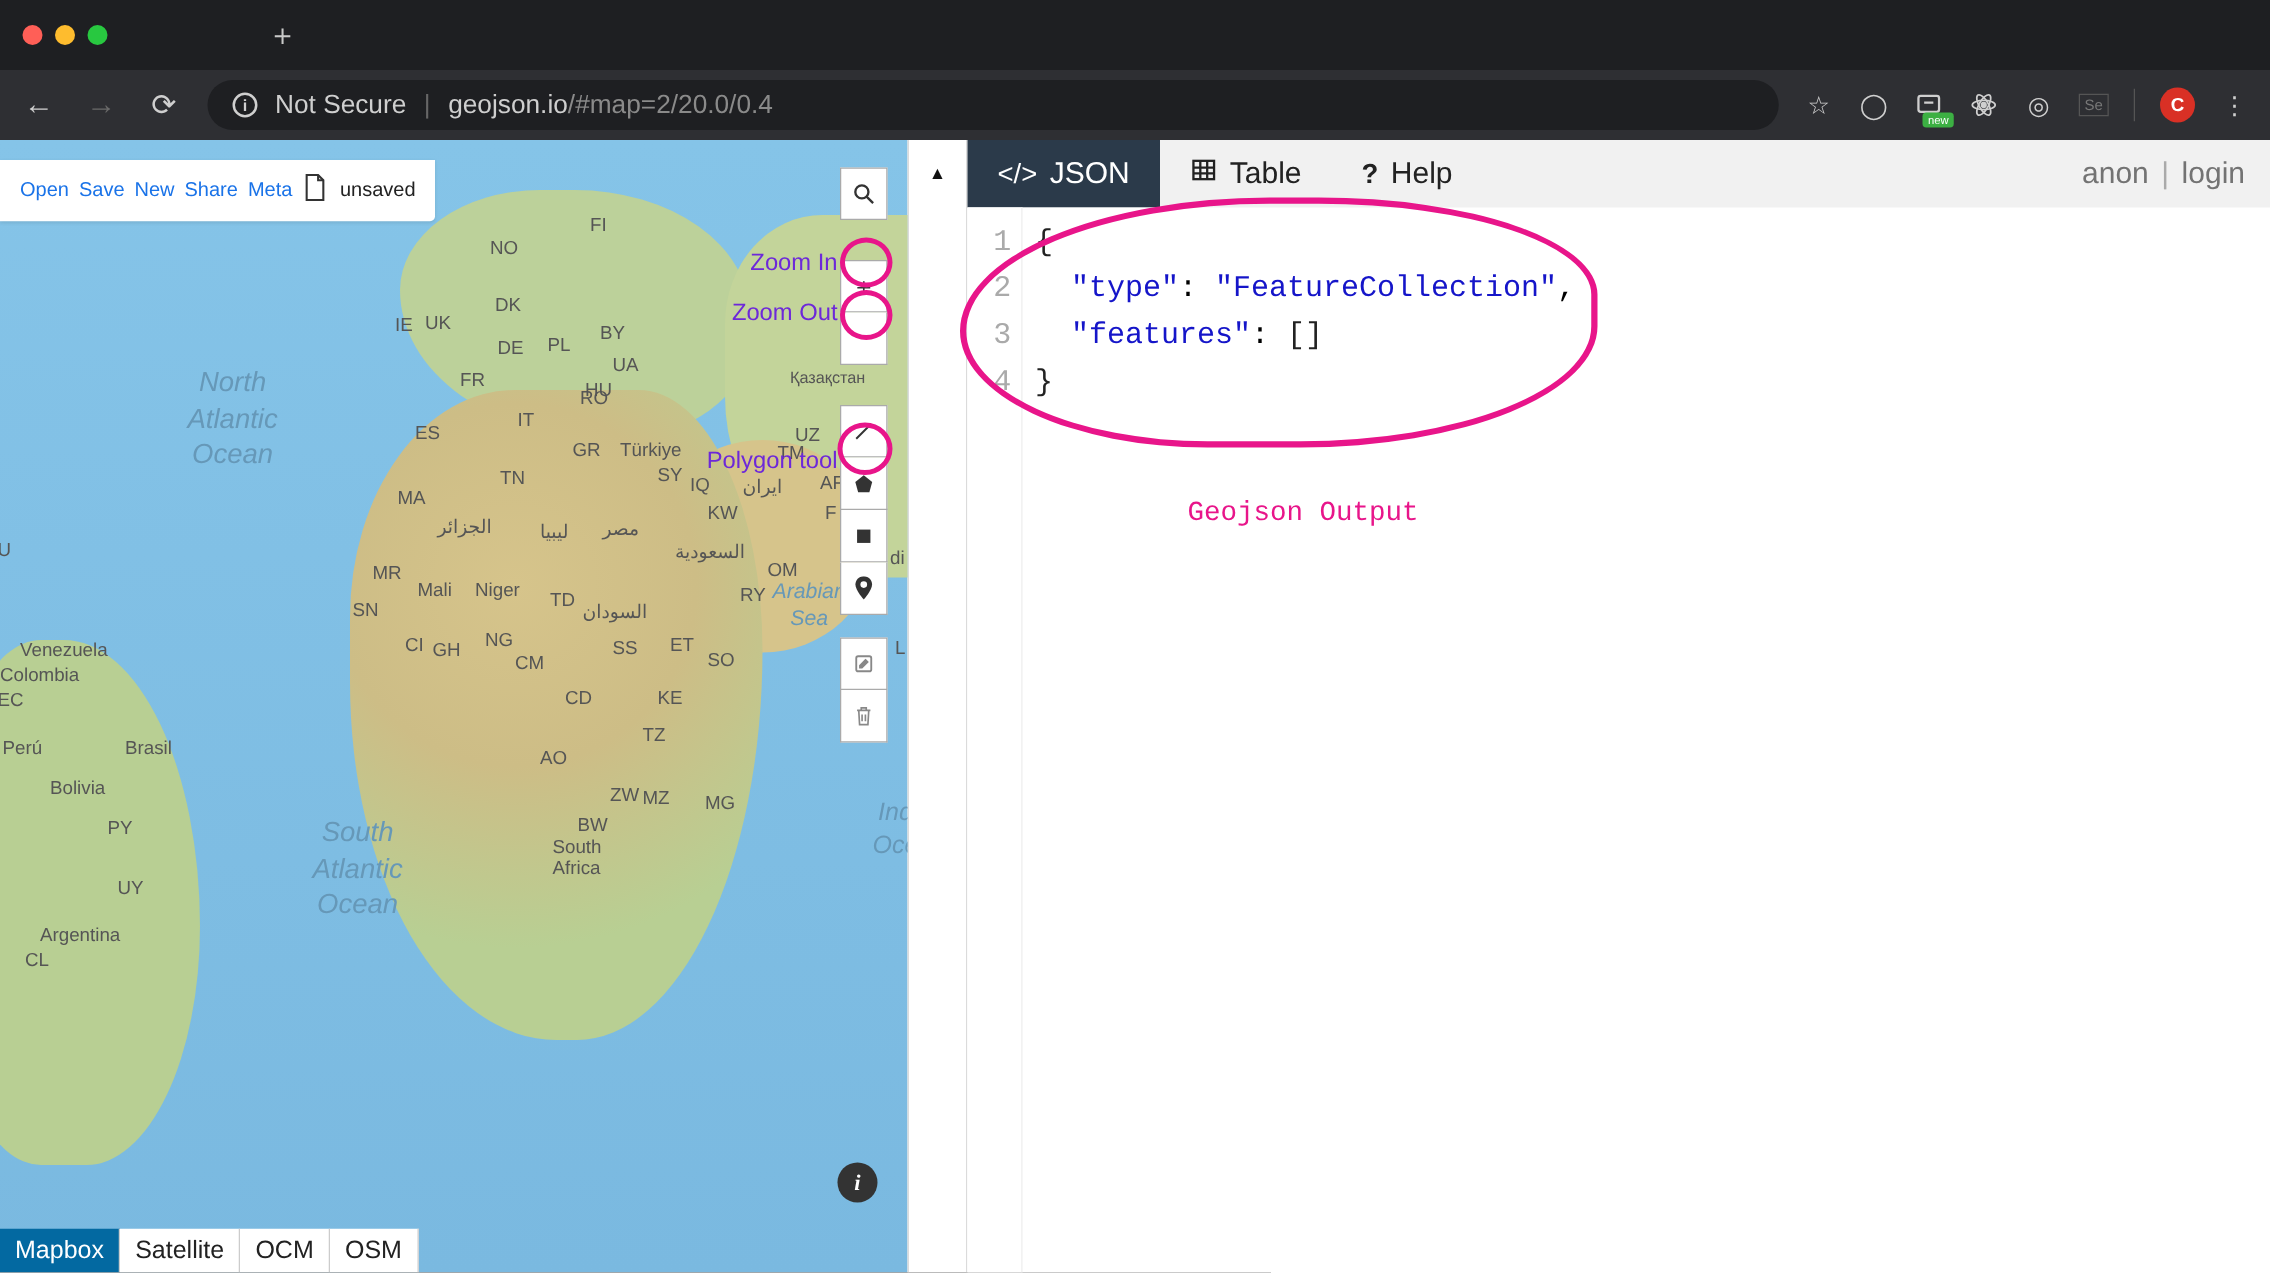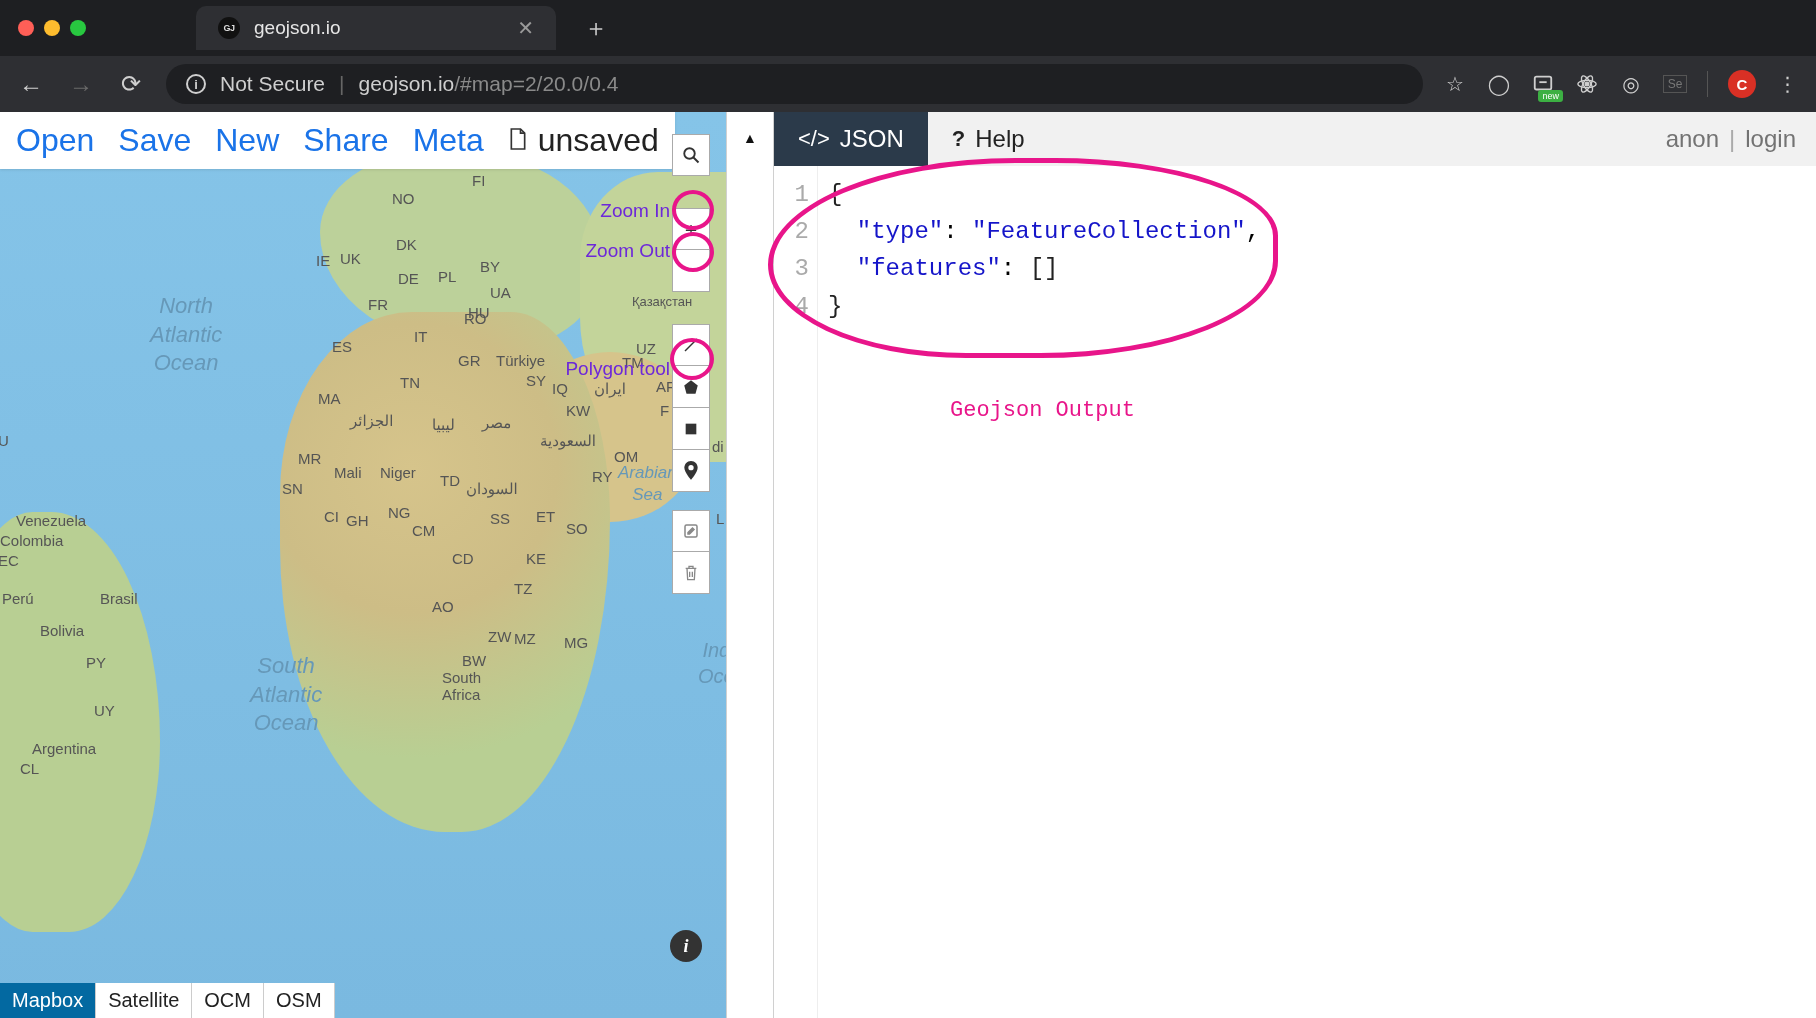--- a/index.html
+++ b/index.html
@@ -102,27 +102,27 @@
 .land.europe { width: 280px; height: 200px; left: 320px; top: 40px; border-radius: 40% 50% 40% 60%; background: #bcd19a; }
 .land.sa { width: 200px; height: 420px; left: -40px; top: 400px; border-radius: 40% 60% 50% 40%; background: #b8cf93; }
 .land.me { width: 180px; height: 170px; left: 520px; top: 240px; border-radius: 50%; background: #d6c48b; }
 .land.asia { width: 260px; height: 290px; left: 580px; top: 60px; border-radius: 30% 0 0 50%; background: #c3d49a; }
 .ocean-label { position: absolute; color: #6698b8; font-style: italic; font-size: 22px; text-align: center; line-height: 1.3; }
 .country-label { position: absolute; color: #555; font-size: 15px; }
 
 
 .app-toolbar {
   position: absolute;
-  top: 0; left: 0;
-  display: flex;
-  align-items: center;
-  gap: 24px;
+  top: 16px; left: 0;
+  display: flex;
+  align-items: center;
+  gap: 8px;
   background: #fff;
   padding: 10px 16px;
-  font-size: 32px;
+  font-size: 16px;
   border-bottom-right-radius: 4px;
   box-shadow: 0 1px 3px rgba(0,0,0,0.1);
 }
 .app-toolbar a { color: #1a73e8; cursor: pointer; }
 .unsaved { color: #222; display: flex; align-items: center; gap: 10px; }
 .file-icon svg { width: 20px; height: 24px; }
 
 
 .map-tools {
   position: absolute;
@@ -287,25 +287,20 @@
 </style>
 </head>
 <body>
 
 <div class="browser-chrome">
   <div class="titlebar">
     <div class="traffic-lights">
       <div class="traffic-light tl-red"></div>
       <div class="traffic-light tl-yellow"></div>
       <div class="traffic-light tl-green"></div>
-    </div>
-    <div class="browser-tab">
-      <div class="favicon">GJ</div>
-      <div class="tab-title">geojson.io</div>
-      <div class="tab-close">✕</div>
     </div>
     <div class="new-tab">＋</div>
   </div>
 
   <div class="addressbar-row">
     <div class="nav-btn">←</div>
     <div class="nav-btn dim">→</div>
     <div class="nav-btn">⟳</div>
     <div class="url-bar">
       <span class="url-info-icon">i</span>
@@ -510,20 +505,32 @@
     <span class="caret">▲</span>
   </div>
 
   <div class="right-panel">
     <div class="panel-tabs">
       <div class="panel-tab active">
         <span class="ico">&lt;/&gt;</span>
         <span>JSON</span>
       </div>
       <div class="panel-tab">
+        <span class="ico">
+          <svg width="22" height="22" viewBox="0 0 24 24" fill="none" stroke="#222" stroke-width="2">
+              <rect x="3" y="4" width="18" height="16"></rect>
+              <line x1="3" y1="10" x2="21" y2="10"></line>
+              <line x1="3" y1="15" x2="21" y2="15"></line>
+              <line x1="9" y1="4" x2="9" y2="20"></line>
+              <line x1="15" y1="4" x2="15" y2="20"></line>
+            </svg>
+        </span>
+        <span>Table</span>
+      </div>
+      <div class="panel-tab">
         <span class="ico" style="font-weight:bold;">?</span>
         <span>Help</span>
       </div>
       <div class="panel-spacer"></div>
       <div class="user-status">
         <a>anon</a>
         <span class="sep">|</span>
         <a>login</a>
       </div>
     </div>

